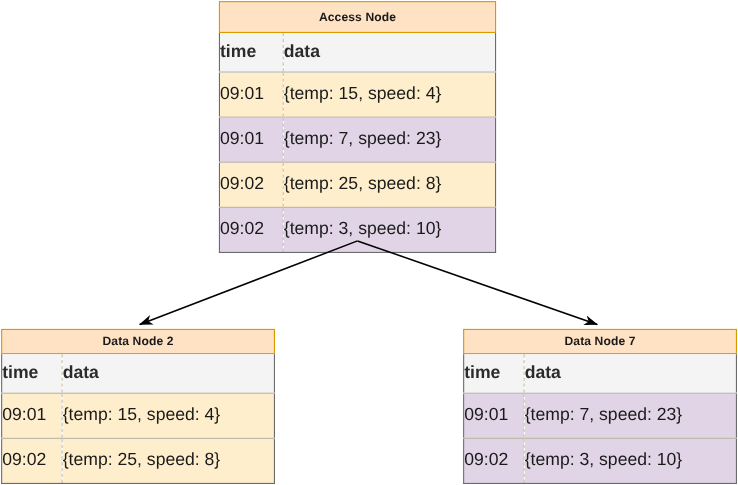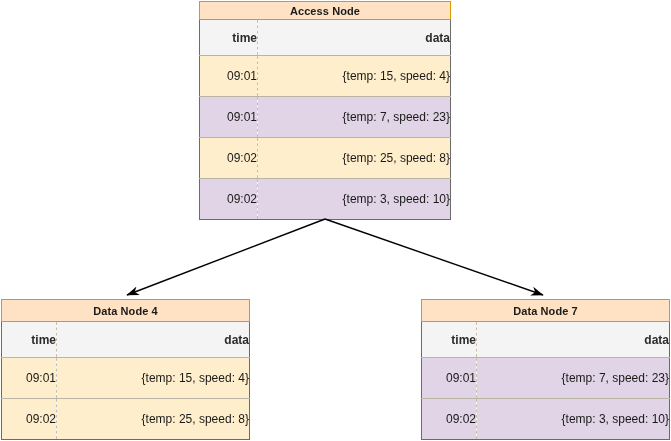--- a/index.html
+++ b/index.html
@@ -39,23 +39,23 @@
     box-sizing: border-box;
     border: 1px solid #6b6b6b;
     border-top: none;
     width: 100%;
     border-collapse: collapse;
     table-layout: fixed;
   }
 
   .node-table td {
     border: none;
-    font-size: 12px;
+    font-size: 16px;
     color: #1a1a1a;
-    text-align: right;
+    text-align: left;
     padding: 0;
     vertical-align: middle;
     overflow: hidden;
     white-space: nowrap;
   }
 
   .col-divider {
     border-right: 1px dashed #c9bfae !important;
   }
 
@@ -78,21 +78,21 @@
     top: 0;
     width: 671px;
     height: 441px;
     pointer-events: none;
   }
 </style>
 </head>
 <body>
 
 <div class="node" style="left:199px; top:1px; width:252px;">
-  <div class="node-title" style="height:19px;text-align:center;">Access Node</div>
+  <div class="node-title" style="height:29px;text-align:center;">Access Node</div>
   <table class="node-table">
     <tbody>
         <tr class="hdr-row row-divider">
       <td class="col-divider" style="width:57px; height:35px;">time</td>
       <td style="height:35px;">data</td>
     </tr>
     <tr class="fill-yellow row-divider">
       <td class="col-divider" style="height:40px;">09:01</td>
       <td style="height:40px;">{temp: 15, speed: 4}</td>
     </tr>
@@ -106,21 +106,21 @@
     </tr>
     <tr class="fill-purple">
       <td class="col-divider" style="height:40px;">09:02</td>
       <td style="height:40px;">{temp: 3, speed: 10}</td>
     </tr>
   </tbody>
     </table>
 </div>
 
 <div class="node" style="left:1px; top:299px; width:249px;">
-  <div class="node-title" style="height:23px;">Data Node 4</div>
+  <div class="node-title" style="height:23px;">Data Node 2</div>
   <table class="node-table">
     <tbody>
         <tr class="hdr-row row-divider">
       <td class="col-divider" style="width:54px; height:35px;">time</td>
       <td style="height:35px;">data</td>
     </tr>
     <tr class="fill-yellow row-divider">
       <td class="col-divider" style="height:40px;">09:01</td>
       <td style="height:40px;">{temp: 15, speed: 4}</td>
     </tr>

